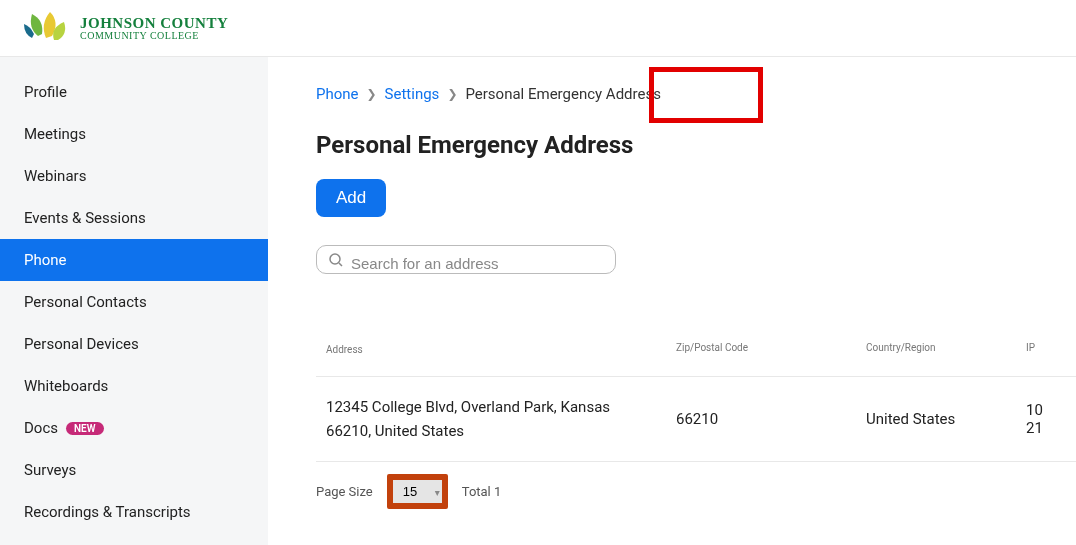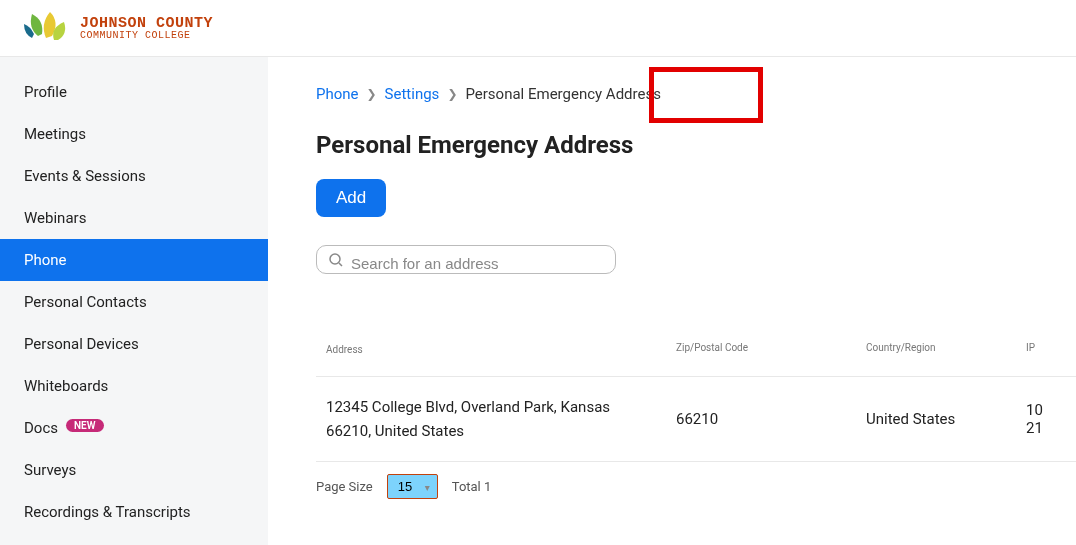--- a/index.html
+++ b/index.html
@@ -1,25 +1,25 @@
 <!DOCTYPE html>
 <html><head>
   <meta charset="utf-8">
   <style>
     * { margin: 0; padding: 0; box-sizing: border-box; }
     body { font-family: -apple-system, BlinkMacSystemFont, "Segoe UI", Roboto, Arial, sans-serif; background: #fff; color: #222; font-size: 14px; }
     .header { display: flex; align-items: center; padding: 10px 20px; border-bottom: 1px solid #e8e8e8; }
     .logo-wrap { display: flex; align-items: center; gap: 8px; }
     .logo-mark { width: 52px; height: 36px; position: relative; }
-    .logo-text { font-family: Liberation Mono, monospace; color: #c2410c; line-height: 1; }
+    .logo-text { font-family: Liberation Serif, serif; color: #15803d; line-height: 1; }
     .logo-text .big { font-size: 15px; letter-spacing: 0.5px; font-weight: 600; }
     .logo-text .small { font-size: 10px; letter-spacing: 0.5px; }
     .layout { display: flex; }
     .sidebar { width: 280px; background: #f5f6f7; min-height: 490px; padding-top: 14px; }
-    .sidebar-item { padding: 12px 24px; font-size: 15px; color: #222; cursor: pointer; display: flex; align-items: flex-start; gap: 8px; }
+    .sidebar-item { padding: 12px 24px; font-size: 15px; color: #222; cursor: pointer; display: flex; align-items: center; gap: 8px; }
     .sidebar-item.active { background: #0e72ed; color: #fff; }
     .badge-new { background: #c62a78; color: #fff; border-radius: 10px; padding: 1px 8px; font-size: 10px; font-weight: 600; }
     .main { flex: 1; padding: 28px 0 28px 48px; position: relative; }
     .breadcrumb { display: flex; align-items: center; gap: 8px; font-size: 15px; margin-bottom: 28px; }
     .breadcrumb a { color: #0e72ed; text-decoration: none; }
     .breadcrumb .sep { color: #888; font-size: 12px; }
     .breadcrumb .current { color: #333; }
     .red-box { position: absolute; border: 5px solid #e20000; left: 381px; top: 10px; width: 114px; height: 56px; pointer-events: none; }
     .page-title { font-size: 24px; font-weight: 700; color: #222; margin-bottom: 20px; }
     .add-btn { background: #0e72ed; color: #fff; border: none; border-radius: 8px; padding: 9px 20px; font-size: 17px; font-weight: 500; cursor: pointer; margin-bottom: 28px; }
@@ -29,21 +29,21 @@
     .search-input::placeholder { color: #888; }
     .table { width: 100%; }
     .th-row, .td-row { display: flex; padding: 18px 10px; }
     .th-row { color: #777; font-size: 10px; border-bottom: 1px solid #e8e8e8; }
     .td-row { border-bottom: 1px solid #e8e8e8; font-size: 15px; color: #222; align-items: center; justify-content: center; }
     .col-address { width: 350px; padding-right: 20px; line-height: 1.6; }
     .col-zip { width: 190px; }
     .col-country { width: 160px; }
     .col-ip { width: 40px; }
     .pager { display: flex; align-items: center; gap: 14px; margin-top: 12px; font-size: 13px; color: #555; }
-    .page-size-select { border: 1px solid #c2410c; padding: 4px 24px 4px 10px; font-size: 13px; border-radius: 2px; appearance: none; background: #7dd3fc; position: relative; }
+    .page-size-select { border: 6px solid #c2410c; padding: 4px 24px 4px 10px; font-size: 13px; border-radius: 2px; appearance: none; background: #e5e5e5; position: relative; }
     .select-wrap { position: relative; }
     .select-wrap::after { content: "▾"; position: absolute; right: 8px; top: 50%; transform: translateY(-50%); font-size: 10px; color: #888; pointer-events: none; }
   </style>
 </head>
 <body>
 
 <div class="header">
   <div class="logo-wrap">
     <div class="logo-mark">
       <svg viewBox="0 0 52 36" width="52" height="36">
@@ -62,24 +62,24 @@
 
 <div class="layout">
   <nav class="sidebar">
     <div class="sidebar-item">
         <span>Profile</span>
       </div>
     <div class="sidebar-item">
         <span>Meetings</span>
       </div>
     <div class="sidebar-item">
-        <span>Events &amp; Sessions</span>
+        <span>Webinars</span>
       </div>
     <div class="sidebar-item">
-        <span>Webinars</span>
+        <span>Events &amp; Sessions</span>
       </div>
     <div class="sidebar-item active">
         <span>Phone</span>
       </div>
     <div class="sidebar-item">
         <span>Personal Contacts</span>
       </div>
     <div class="sidebar-item">
         <span>Personal Devices</span>
       </div>

